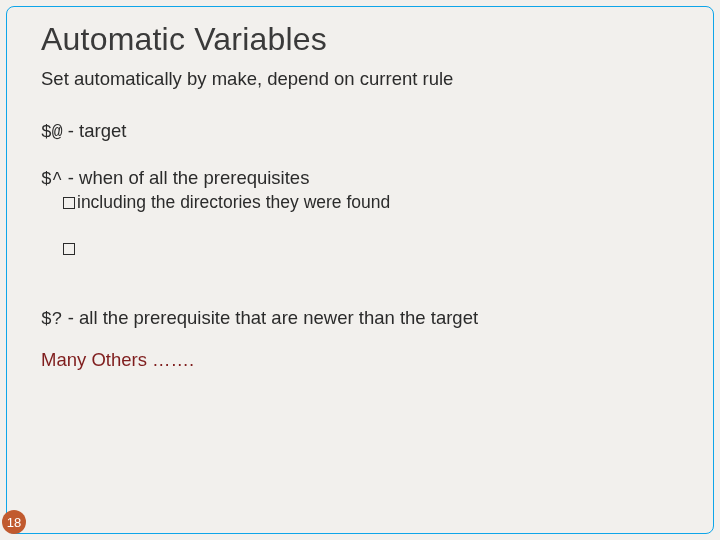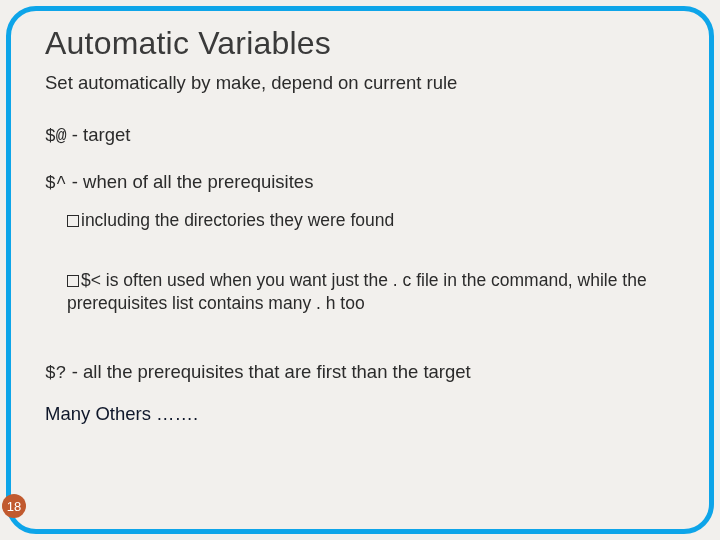--- a/index.html
+++ b/index.html
@@ -8,22 +8,22 @@
     font-family: Arial, Helvetica, sans-serif;
     background: #f2f0ed;
     position: relative;
   }
   .slide-frame {
     position: absolute;
     top: 6px;
     left: 6px;
     right: 6px;
     bottom: 6px;
-    border: 5px solid #0ea5e9;
-    border-radius: 30px;
+    border: 1px solid #0ea5e9;
+    border-radius: 8px;
     padding: 14px 26px 18px 34px;
   }
   .title {
     font-size: 32px;
     font-weight: 400;
     color: #3a3a3a;
     margin-bottom: 10px;
     letter-spacing: 0.2px;
   }
   .subtitle {
@@ -35,36 +35,36 @@
   .var-block.tight { margin-bottom: 4px; }
   .var-line { font-size: 18.5px; color: #2b2b2b; margin-top: 25px; }
   .var-sym {
     font-family: "Courier New", Courier, monospace;
     font-size: 18px;
   }
   .sub-line {
     font-size: 17.5px;
     color: #2b2b2b;
     margin-left: 22px;
-    margin-top: 16px;
+    margin-top: 2px;
     line-height: 1.28;
   }
   .checkbox {
     display: inline-block;
     width: 12px;
     height: 12px;
     border: 1.2px solid #2b2b2b;
     margin-right: 2px;
     vertical-align: -1px;
   }
-  .many { font-size: 18.5px; color: #0f172a; }
+  .many { font-size: 18.5px; color: #7f1d1d; }
   .page-badge {
     position: absolute;
     left: 2px;
-    bottom: 22px;
+    bottom: 6px;
     width: 24px;
     height: 24px;
     border-radius: 50%;
     background: #c15a2f;
     color: #fff;
     font-size: 13px;
     display: flex;
     align-items: center;
     justify-content: center;
   }
@@ -90,29 +90,29 @@
     </div>
     <div class="sub-line">
       <span class="checkbox"></span><span>including the directories they were found</span>
     </div>
   </div>
 
   <div style="height:18px"></div>
 
   <div class="var-block tight">
     <div class="sub-line">
-      <span class="checkbox"></span><span>$&lt; is often used when you want just the . c file in the command, while the prerequisites list contains many . h too</span>
+      <span class="checkbox"></span>
     </div>
   </div>
 
   <div style="height:18px"></div>
 
   <div class="var-block">
     <div class="var-line">
-      <span class="var-sym">$?</span><span>  - all the prerequisites that are first than the target</span>
+      <span class="var-sym">$?</span><span>  - all the prerequisite that are newer than the target</span>
     </div>
   </div>
 
   <p class="many">Many Others …….</p>
 
 </div>
 
 <div class="page-badge">18</div>
 
 </body></html>

